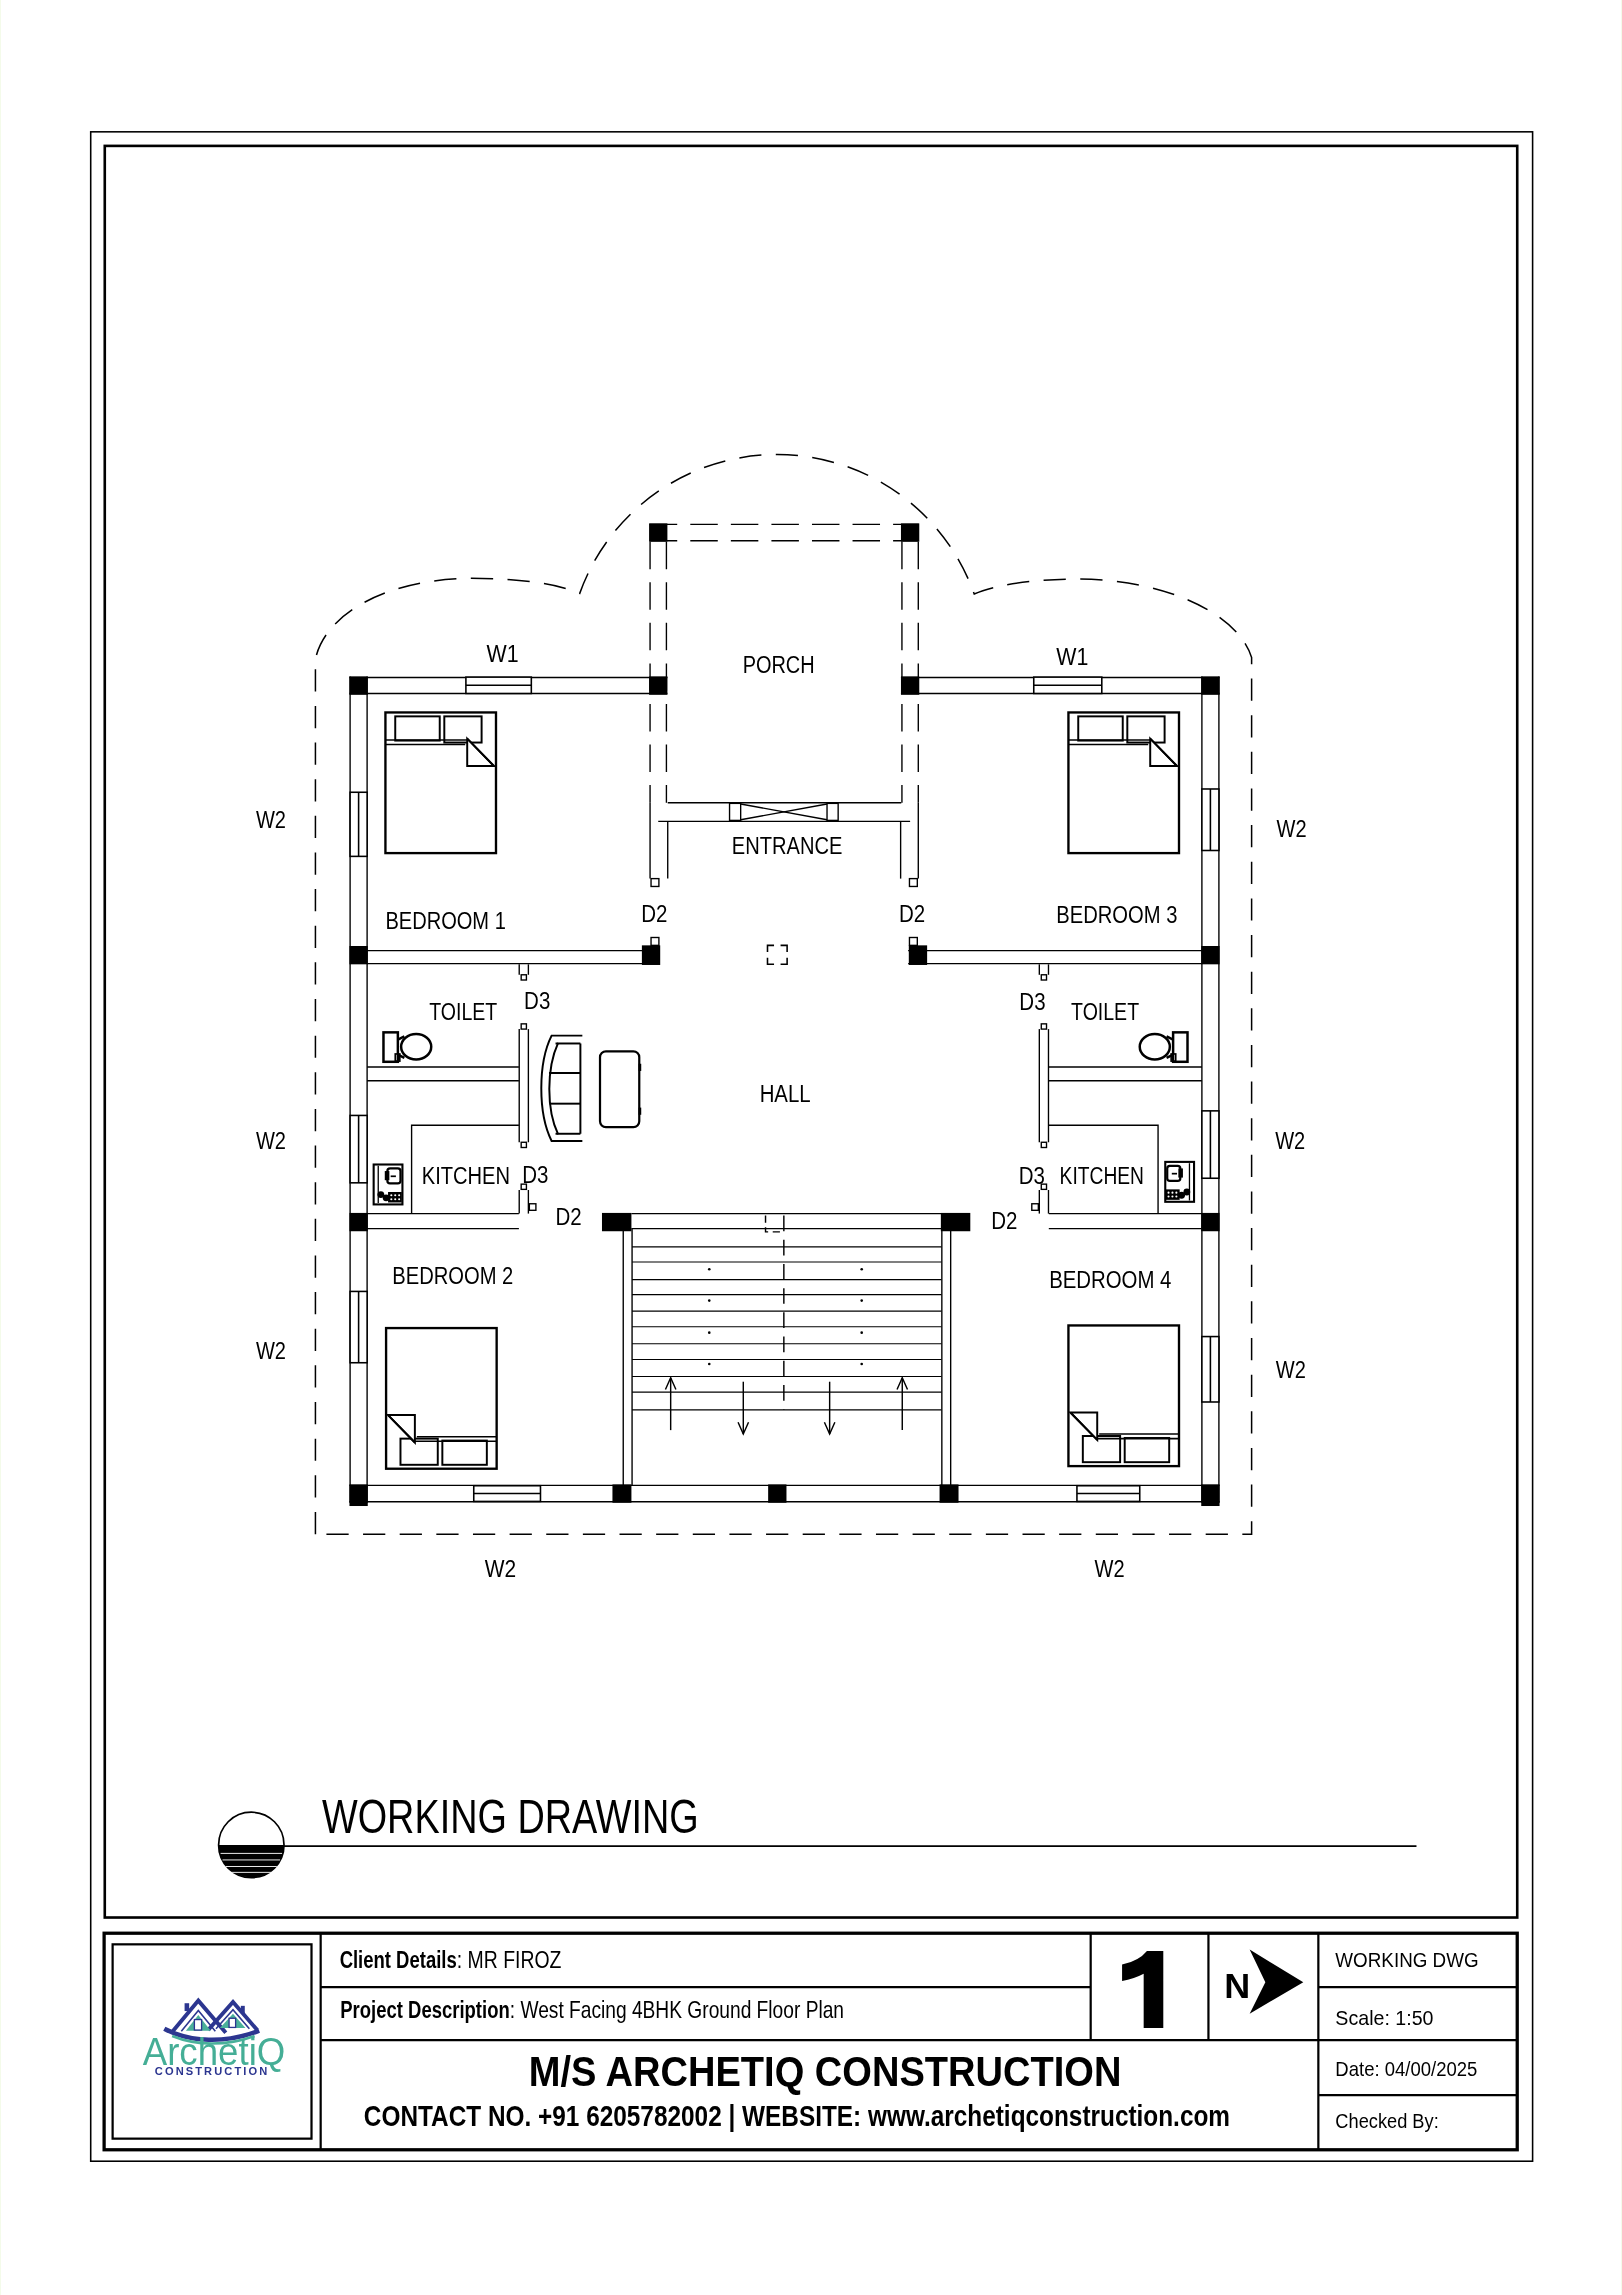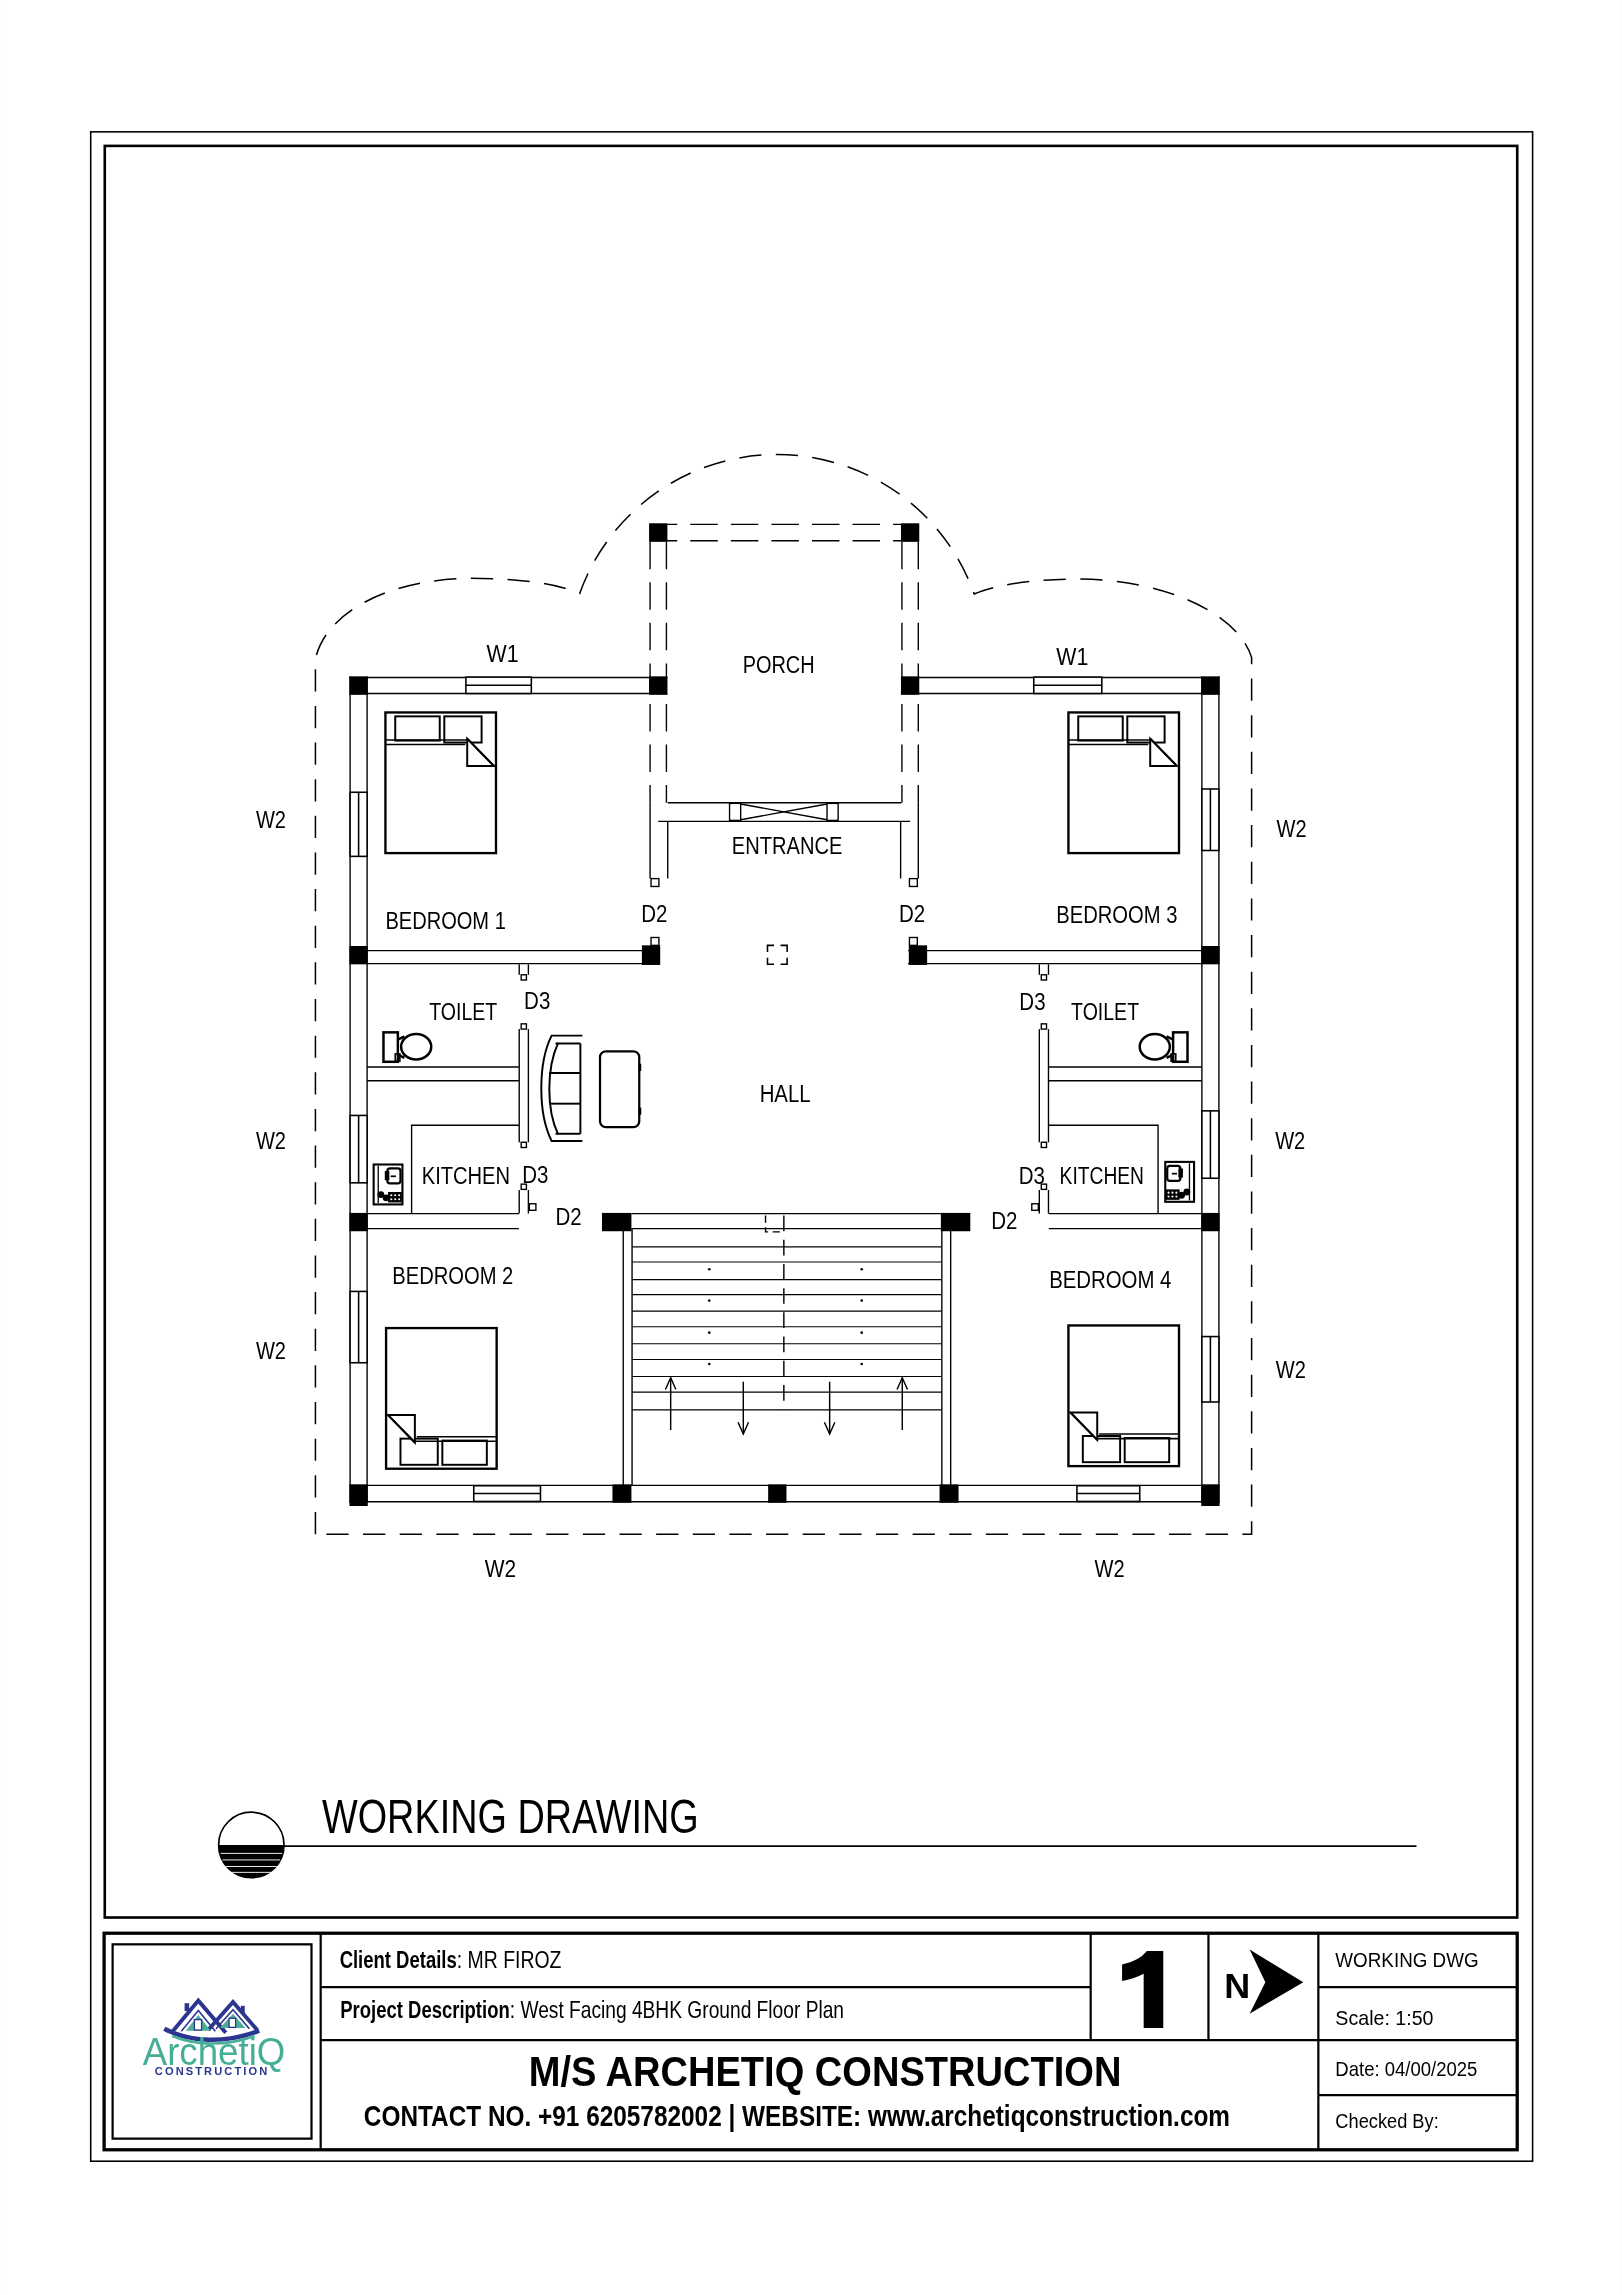--- a/index.html
+++ b/index.html
@@ -1,16 +1,16 @@
 <!DOCTYPE html>
 <html style="font-size:10.5px"><head>
 <meta charset="utf-8">
 <style>
 html,body{margin:0;padding:0;background:#ffffff;}
-#page{position:relative;width:1622px;height:2295px;background:#e5e5e5;overflow:hidden;}
+#page{position:relative;width:1622px;height:2295px;background:#84cc16;overflow:hidden;}
 svg{position:absolute;left:0;top:0;}
 text{font-family:"Liberation Sans",sans-serif;fill:#000000;}
 </style>
 </head>
 <body>
 <div id="page">
 <svg width="1622" height="2295" viewBox="0 0 2479 3508">
 <rect x="0" y="0" width="2479" height="3508" fill="#ffffff"></rect>
 
 <rect x="138.5" y="201.5" width="2204" height="3102" fill="none" stroke="#000" stroke-width="2.4"></rect>

